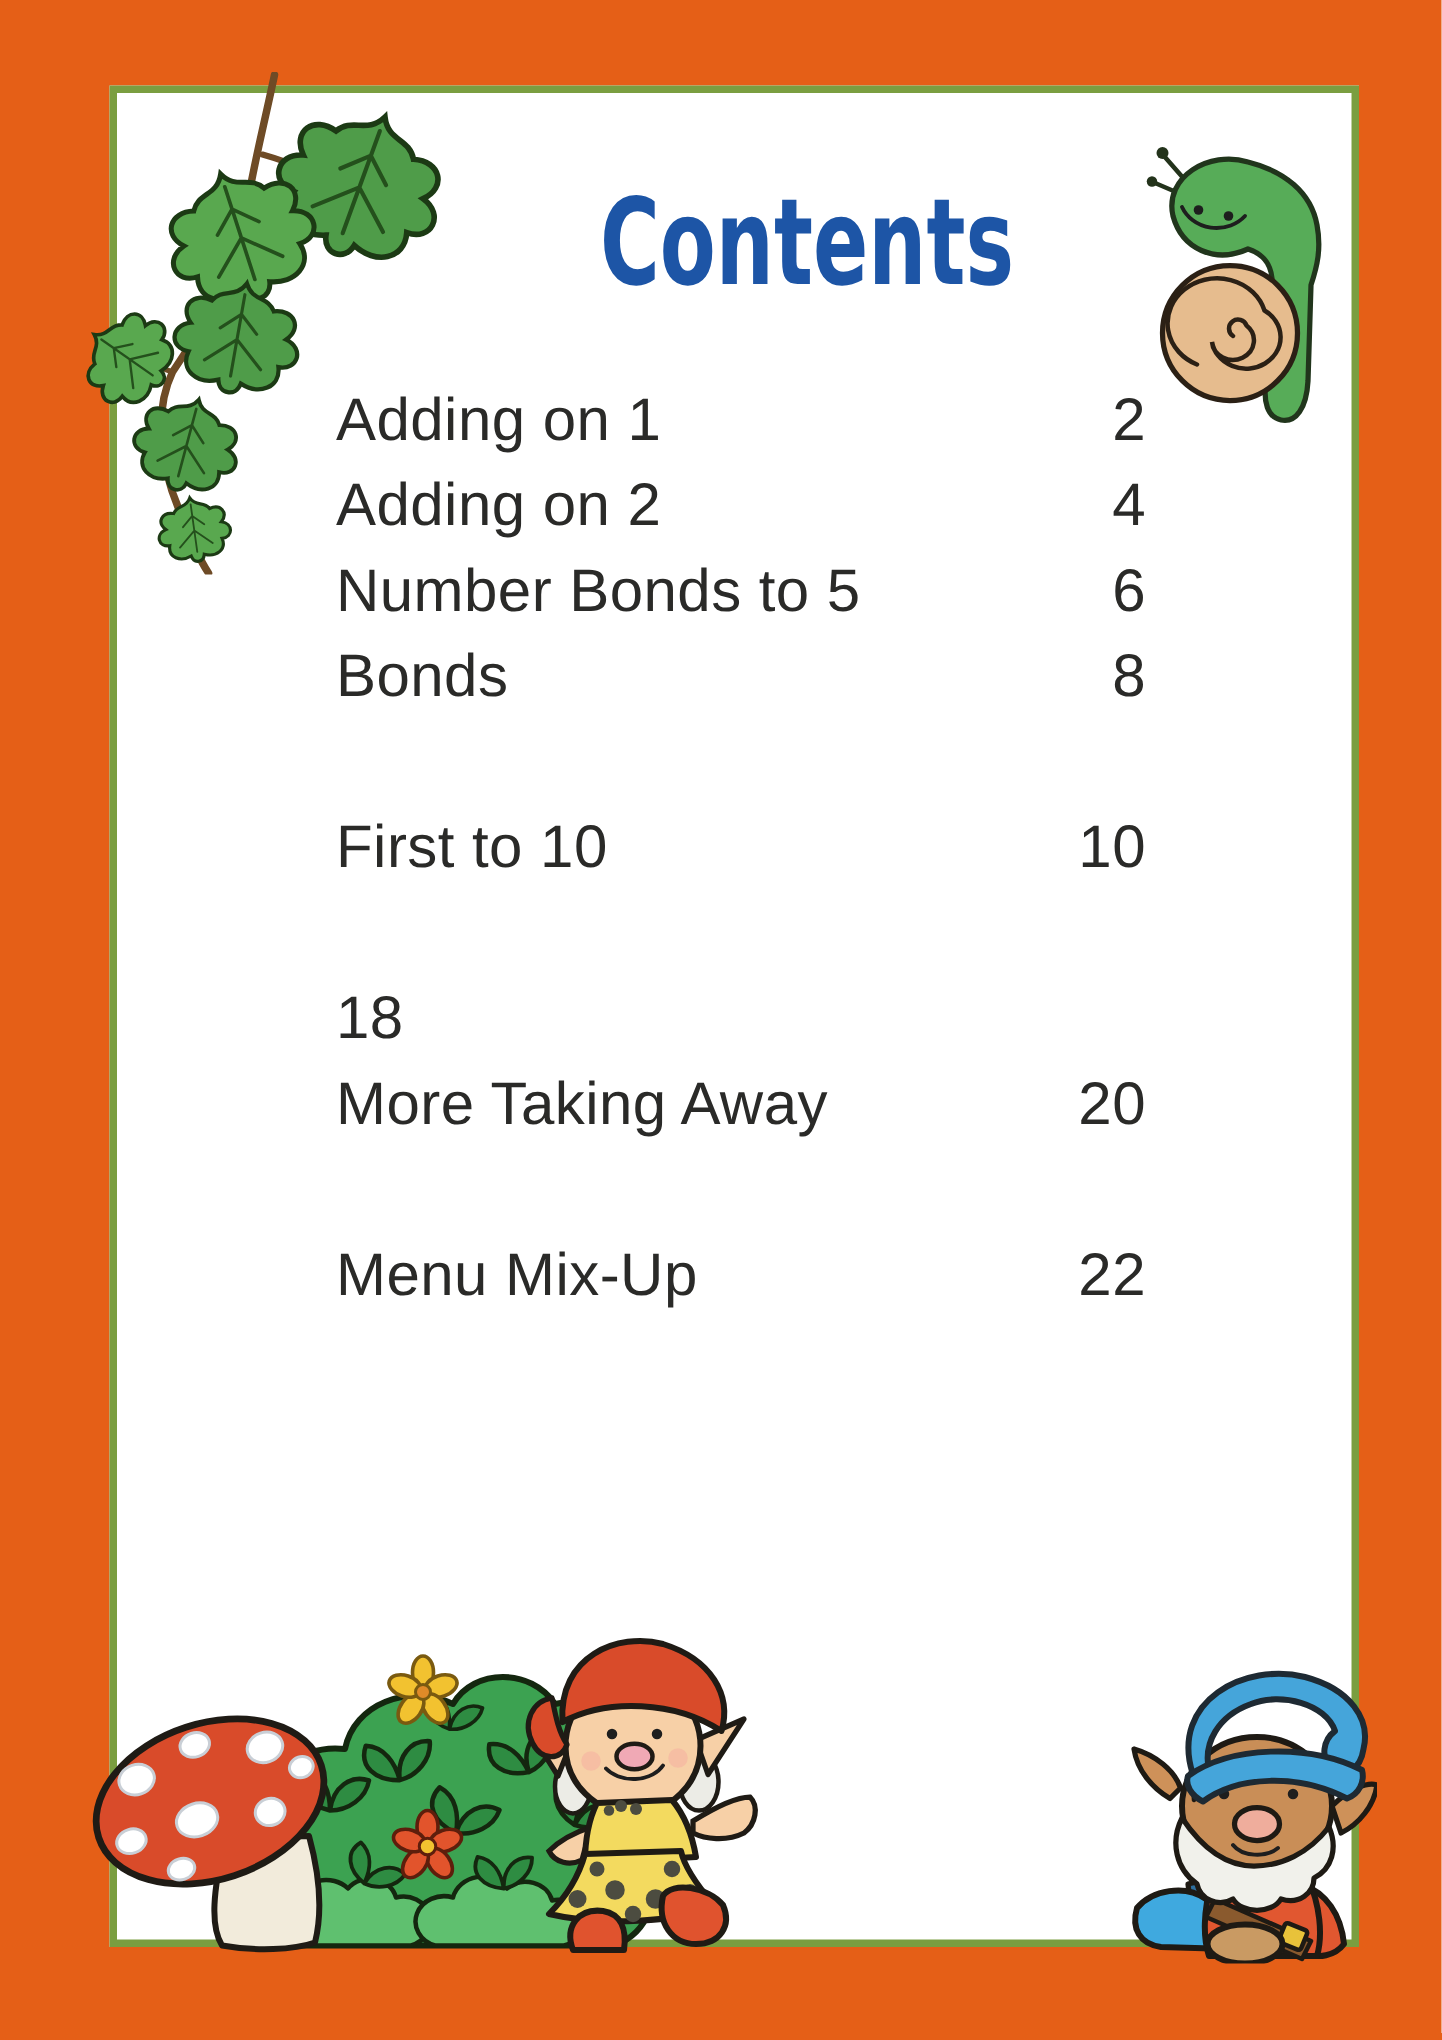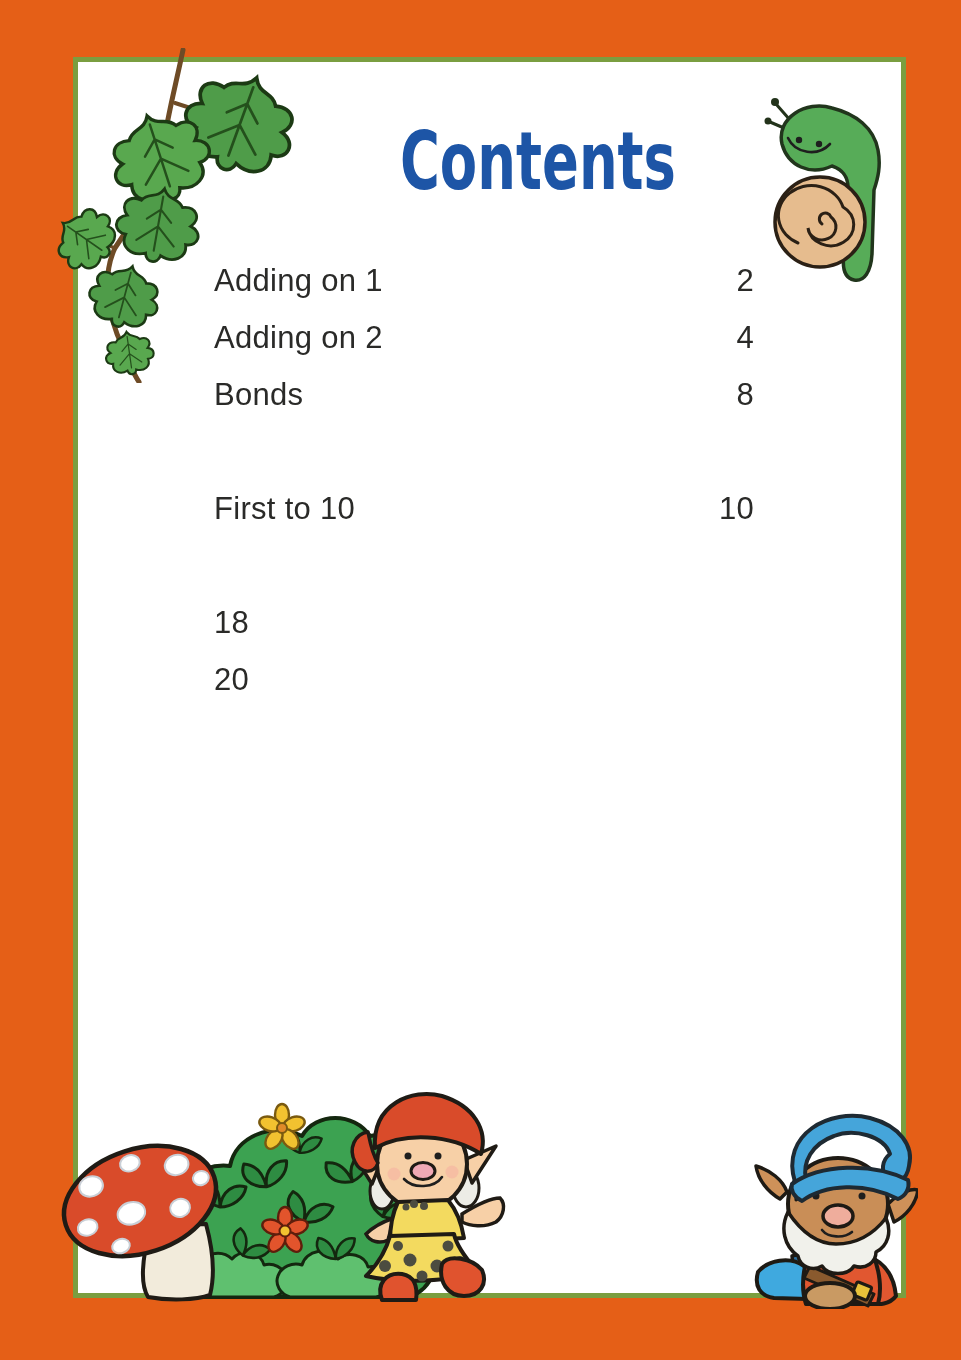--- a/index.html
+++ b/index.html
@@ -31,22 +31,22 @@
     font-weight:bold;
     font-size:80px;
     line-height:1;
     color:var(--title-blue);
     white-space:nowrap;
     margin-left:48px;
   }
   .page-title span{display:inline-block;transform:scaleX(0.68);transform-origin:center;}
   .toc{
     position:absolute;
-    left:214px;top:252px;width:540px;
-    font-size:31px;
+    left:224px;top:252px;width:540px;
+    font-size:40px;
     color:var(--text-dark);
     letter-spacing:0.3px;
   }
   .toc-row{
     display:flex;
     justify-content:space-between;
     align-items:center;
     height:57px;
   }
   .toc-gap{height:57px;}
@@ -67,36 +67,45 @@
 <div class="toc" id="toc">
     <div class="toc-row">
       <span class="toc-label">Adding on 1</span>
       <span class="toc-page">2</span>
     </div>
     <div class="toc-row">
       <span class="toc-label">Adding on 2</span>
       <span class="toc-page">4</span>
     </div>
     <div class="toc-row">
+      <span class="toc-label">Number Bonds to 5</span>
+      <span class="toc-page">6</span>
+    </div>
+    <div class="toc-row">
       <span class="toc-label">Bonds</span>
       <span class="toc-page">8</span>
     </div>
     <div class="toc-gap"></div>
     <div class="toc-row">
       <span class="toc-label">First to 10</span>
       <span class="toc-page">10</span>
     </div>
     <div class="toc-gap"></div>
     <div class="toc-row">
       <span class="toc-page">18</span>
     </div>
     <div class="toc-row">
+      <span class="toc-label">More Taking Away</span>
       <span class="toc-page">20</span>
     </div>
     <div class="toc-gap"></div>
+    <div class="toc-row">
+      <span class="toc-label">Menu Mix-Up</span>
+      <span class="toc-page">22</span>
+    </div>
   </div>
 
 <svg id="ivy" class="deco" width="265" height="335" viewBox="0 0 265 335">
   <defs>
     <path id="ivyleaf" d="M0,-46 C6,-34 16,-40 22,-30 C36,-34 44,-22 34,-12 C48,-8 46,8 32,8 C36,22 22,30 8,24 C6,34 -6,34 -8,24 C-22,30 -36,22 -32,8 C-46,8 -48,-8 -34,-12 C-44,-22 -36,-34 -22,-30 C-16,-40 -6,-34 0,-46 Z"></path>
     <g id="ivyveins" fill="none" stroke="#24501C" stroke-width="2.2" stroke-linecap="round">
       <path d="M0,-38 L0,20 M0,-6 L-20,12 M0,-6 L20,12 M0,-24 L-13,-12 M0,-24 L13,-12"></path>
     </g>
   </defs>
   <g fill="none" stroke="#6E4B26" stroke-width="5" stroke-linecap="round">

